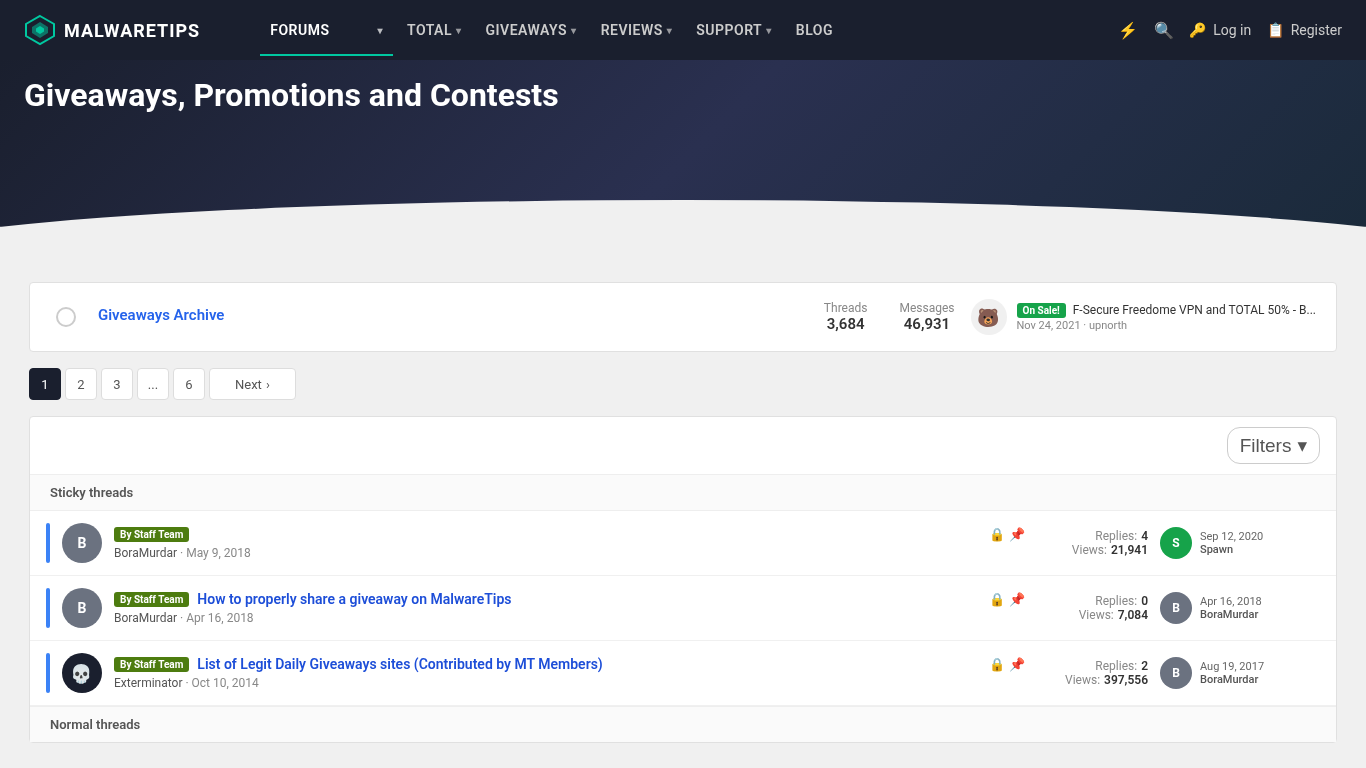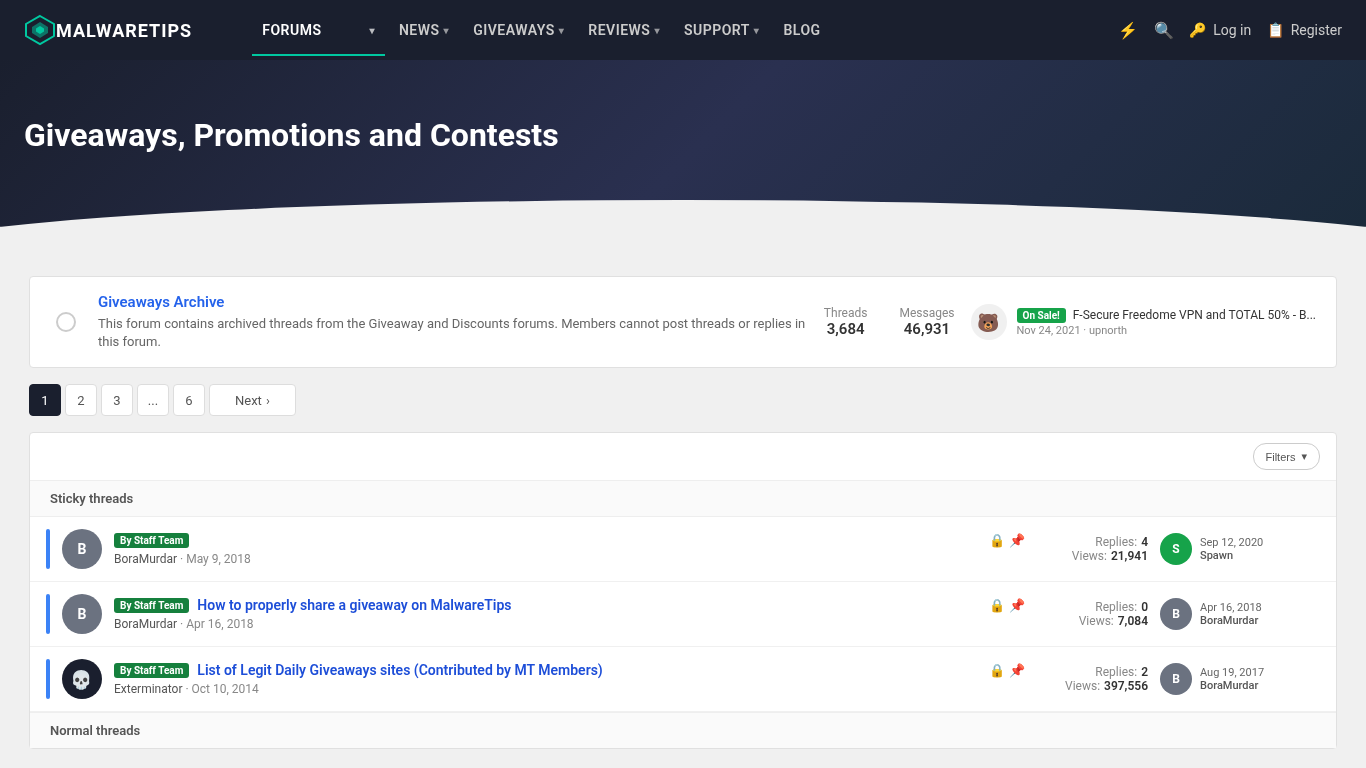--- a/index.html
+++ b/index.html
@@ -11,20 +11,21 @@
       display: flex;
       align-items: center;
       padding: 0 24px;
       height: 60px;
       position: relative;
       z-index: 10;
     }
     .logo {
       display: flex;
       align-items: center;
+      gap: 8px;
       text-decoration: none;
     }
     .logo-icon {
       width: 32px;
       height: 32px;
     }
     .logo-text {
       color: #fff;
       font-size: 18px;
       font-weight: 700;
@@ -80,21 +81,21 @@
       border: none;
       text-decoration: none;
     }
     .nav-icon {
       font-size: 16px;
     }
 
     
     .hero {
       background: linear-gradient(135deg, #1a1f2e 0%, #2a3050 50%, #1a2a3a 100%);
-      padding: 56px 24px 80px;
+      padding: 16px 24px 80px;
       position: relative;
       overflow: hidden;
       min-height: 200px;
     }
     .hero::after {
       content: '';
       position: absolute;
       bottom: 0; left: 0; right: 0;
       height: 60px;
       background: #f0f0f0;
@@ -107,21 +108,21 @@
       margin-bottom: 12px;
     }
     .hero-subtitle {
       color: #aaa;
       font-size: 14px;
     }
 
     
     .main-content {
       max-width: 1340px;
-      margin: 0 auto;
+      margin: 6px auto;
       padding: 16px 16px;
     }
 
     
     .archive-card {
       background: #fff;
       border: 1px solid #e0e0e0;
       border-radius: 4px;
       display: flex;
       align-items: center;
@@ -236,21 +237,21 @@
       display: flex;
       justify-content: flex-end;
       padding: 10px 16px;
       border-bottom: 1px solid #eee;
     }
     .filter-btn {
       background: #fff;
       border: 1px solid #ccc;
       border-radius: 13px;
       padding: 6px 12px;
-      font-size: 11px;
+      font-size: 19px;
       cursor: pointer;
       display: flex;
       align-items: center;
       gap: 6px;
       color: #555;
     }
 
     .section-label {
       padding: 10px 20px;
       font-size: 13px;
@@ -284,21 +285,21 @@
     }
     .thread-info { flex: 1; min-width: 0; }
     .thread-title-row {
       display: flex;
       align-items: center;
       gap: 8px;
       margin-bottom: 4px;
       flex-wrap: wrap;
     }
     .staff-badge {
-      background: #15803d;
+      background: #4d7c0f;
       color: #fff;
       font-size: 10px;
       font-weight: 700;
       padding: 2px 6px;
       border-radius: 3px;
       white-space: nowrap;
     }
     .thread-title {
       font-size: 14px;
       font-weight: 600;
@@ -402,21 +403,21 @@
       <polygon points="16,12 20,14.5 20,17.5 16,20 12,17.5 12,14.5" fill="#00c8a0"></polygon>
     </svg>
     <span class="logo-text">MALWARETIPS</span>
   </a>
   <div class="nav-links">
     <a class="nav-item active" href="#">
       <span>FORUMS</span>
       <span class="chevron">▾</span>
     </a>
     <a class="nav-item" href="#">
-      <span>NEWS</span>
+      <span>TOTAL</span>
       <span class="chevron">▾</span>
     </a>
     <a class="nav-item" href="#">
       <span>GIVEAWAYS</span>
       <span class="chevron">▾</span>
     </a>
     <a class="nav-item" href="#">
       <span>REVIEWS</span>
       <span class="chevron">▾</span>
     </a>
@@ -451,21 +452,20 @@
 </div>
 
 <div class="main-content">
 
   <div class="archive-card">
     <div class="archive-icon">
       <div class="archive-circle"></div>
     </div>
     <div class="archive-info">
       <div class="archive-title">Giveaways Archive</div>
-      <div class="archive-desc">This forum contains archived threads from the Giveaway and Discounts forums. Members cannot post threads or replies in this forum.</div>
     </div>
     <div class="archive-stats">
       <div class="stat-block">
         <div class="stat-label">Threads</div>
         <div class="stat-value">3,684</div>
       </div>
       <div class="stat-block">
         <div class="stat-label">Messages</div>
         <div class="stat-value">46,931</div>
       </div>

